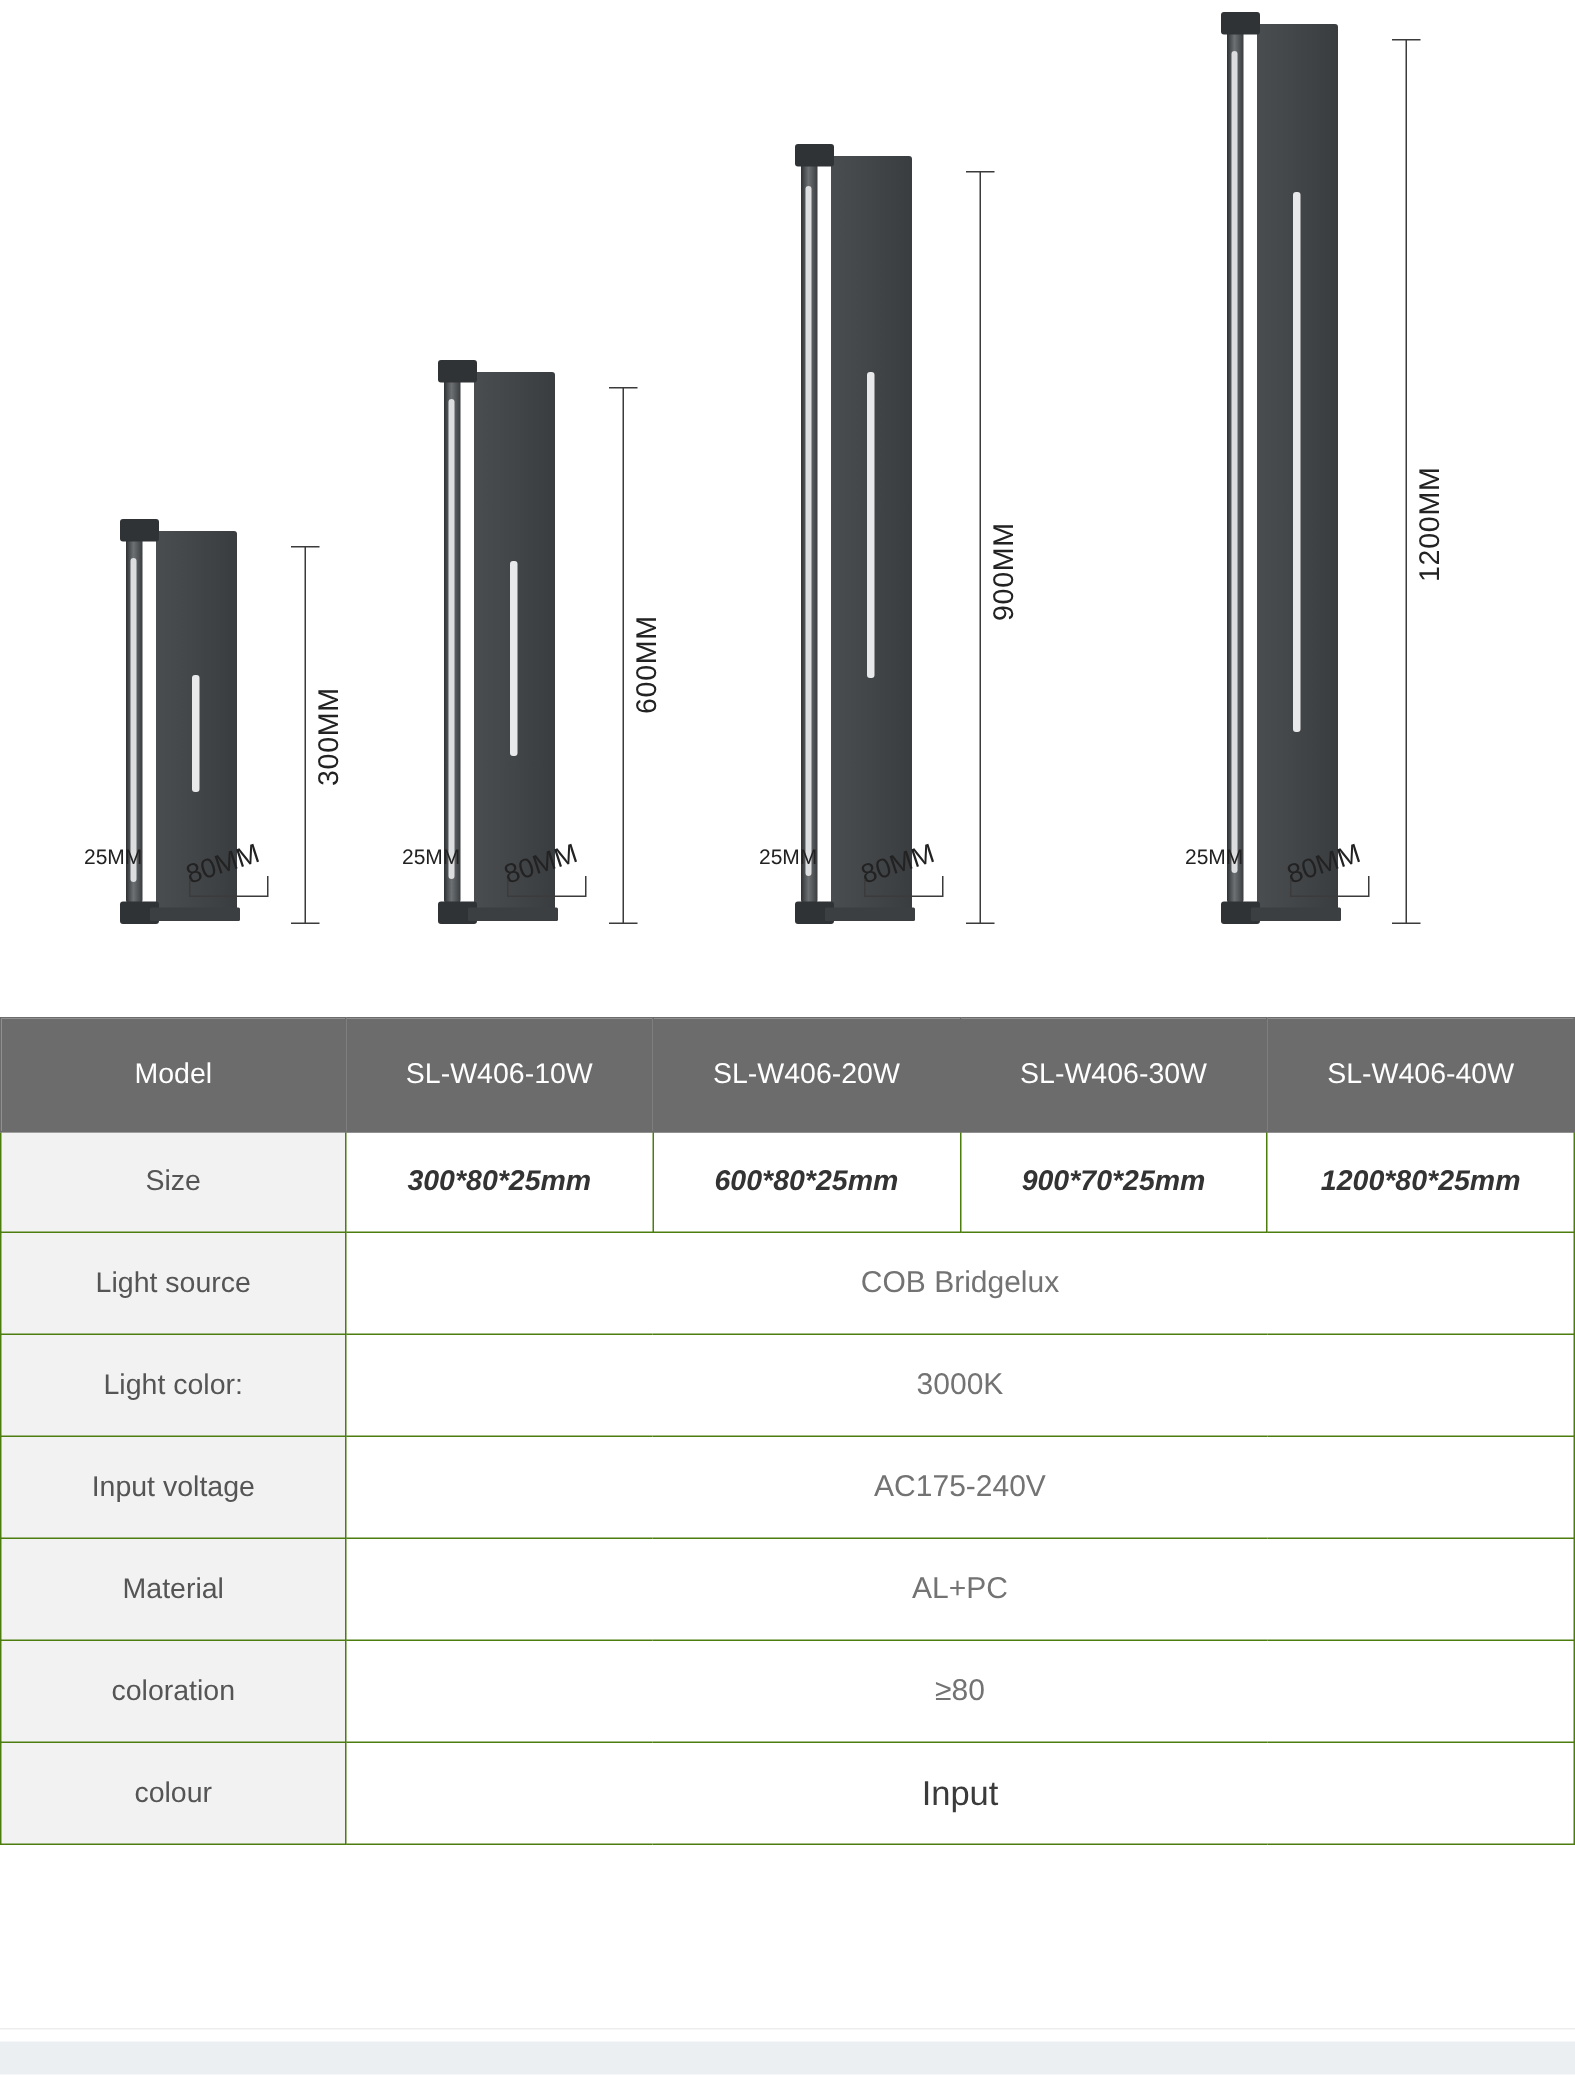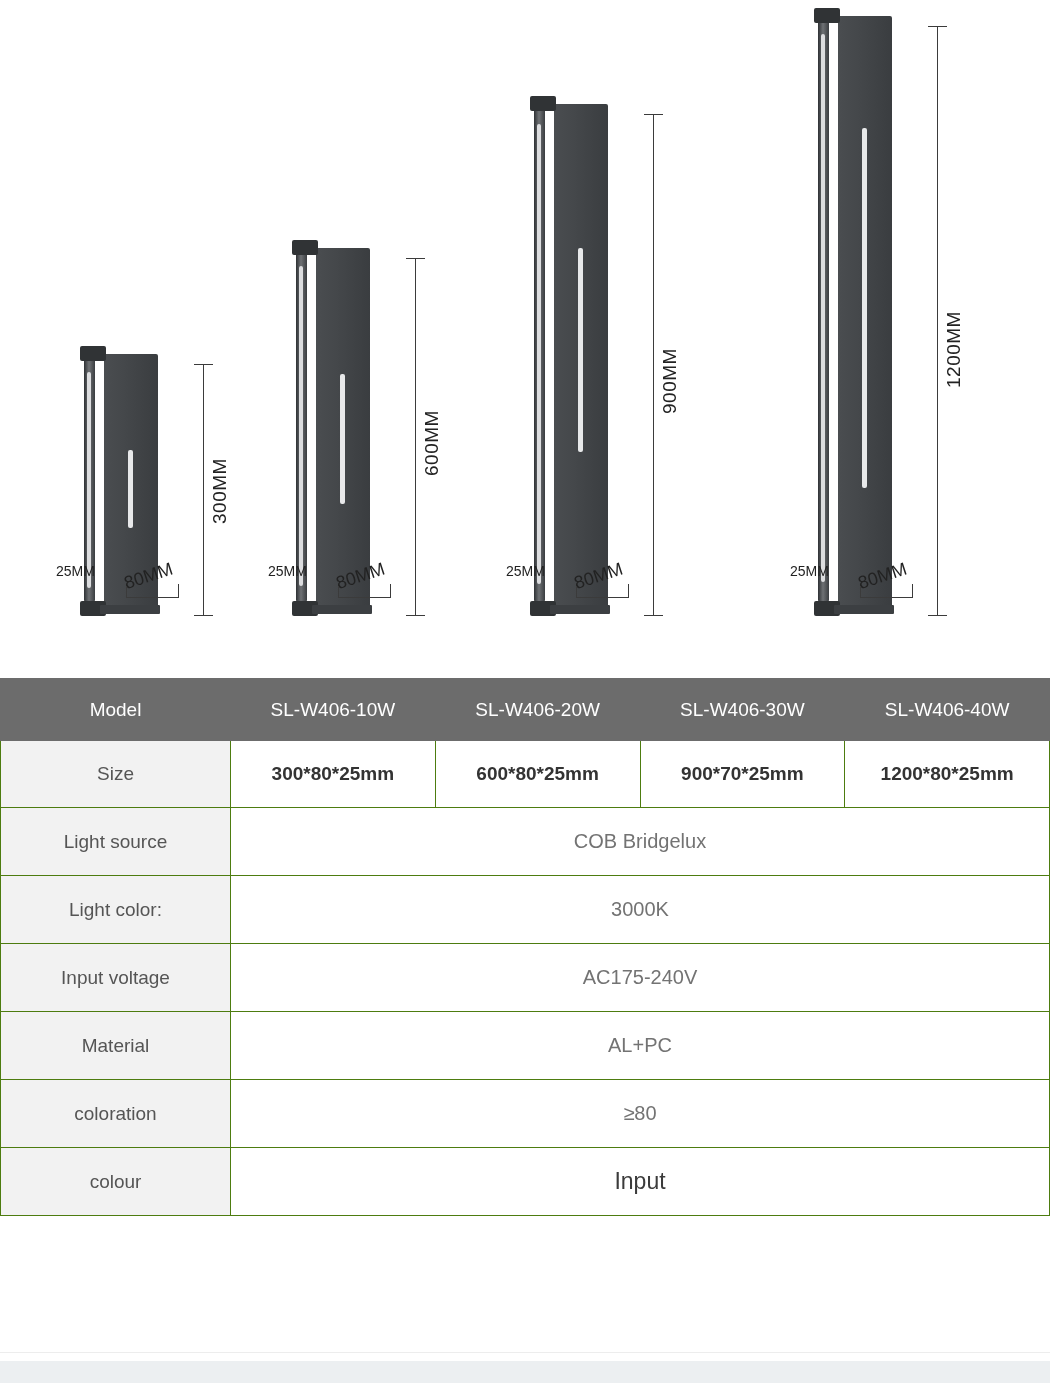--- a/index.html
+++ b/index.html
@@ -170,30 +170,31 @@
   #spec-table td.label {
     width: 230px;
     background: #f2f2f2;
     color: #555;
     font-size: 19px;
   }
   #spec-table tr.head td {
     background: #6c6c6c;
     color: #ffffff;
     font-size: 19px;
-    height: 62px;
+    height: 76px;
     border: 1px solid #6c6c6c;
   }
   #spec-table tr.head td.label {
     background: #6c6c6c;
     color: #ffffff;
   }
   #spec-table td.bold {
     font-weight: bold;
     color: #333;
+    font-style: italic;
   }
   #spec-table td.merged {
     font-size: 20px;
     color: #737373;
   }
   #spec-table tr.tall td { height: 68px; }
   #spec-table td.big { font-size: 23px; color: #3b3b3b; }
 
   #footer-strip {
     position: absolute;

